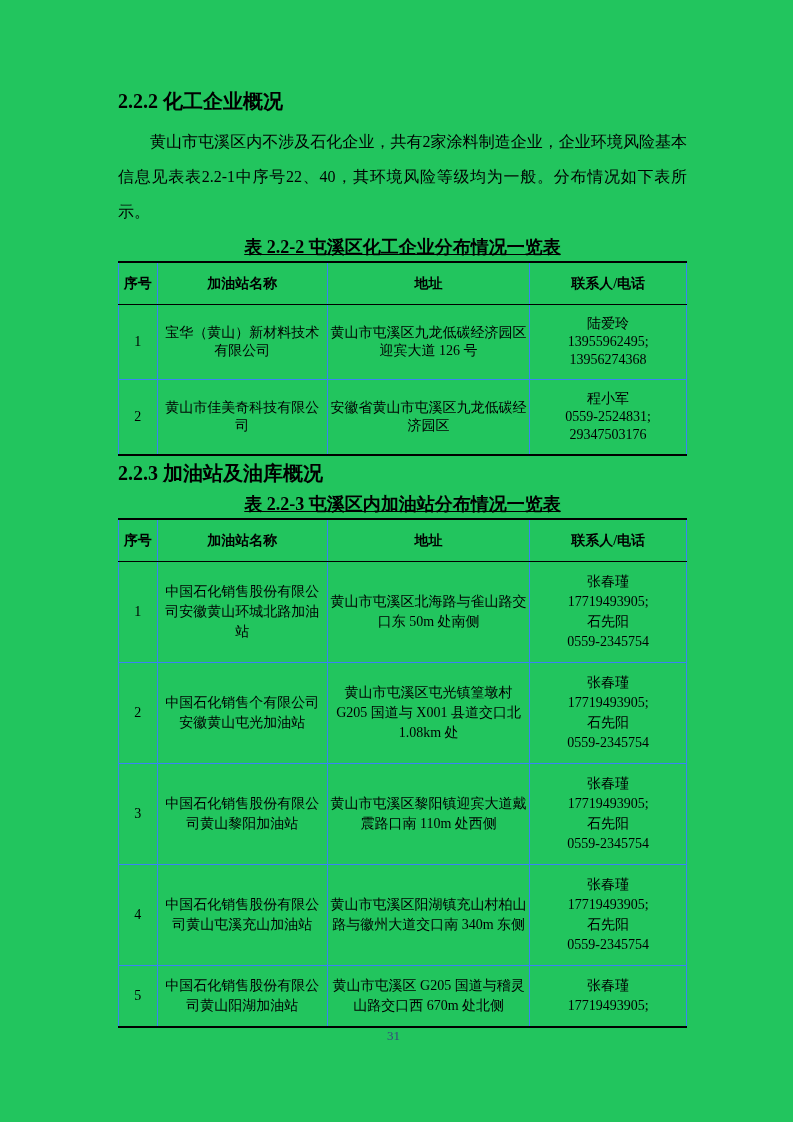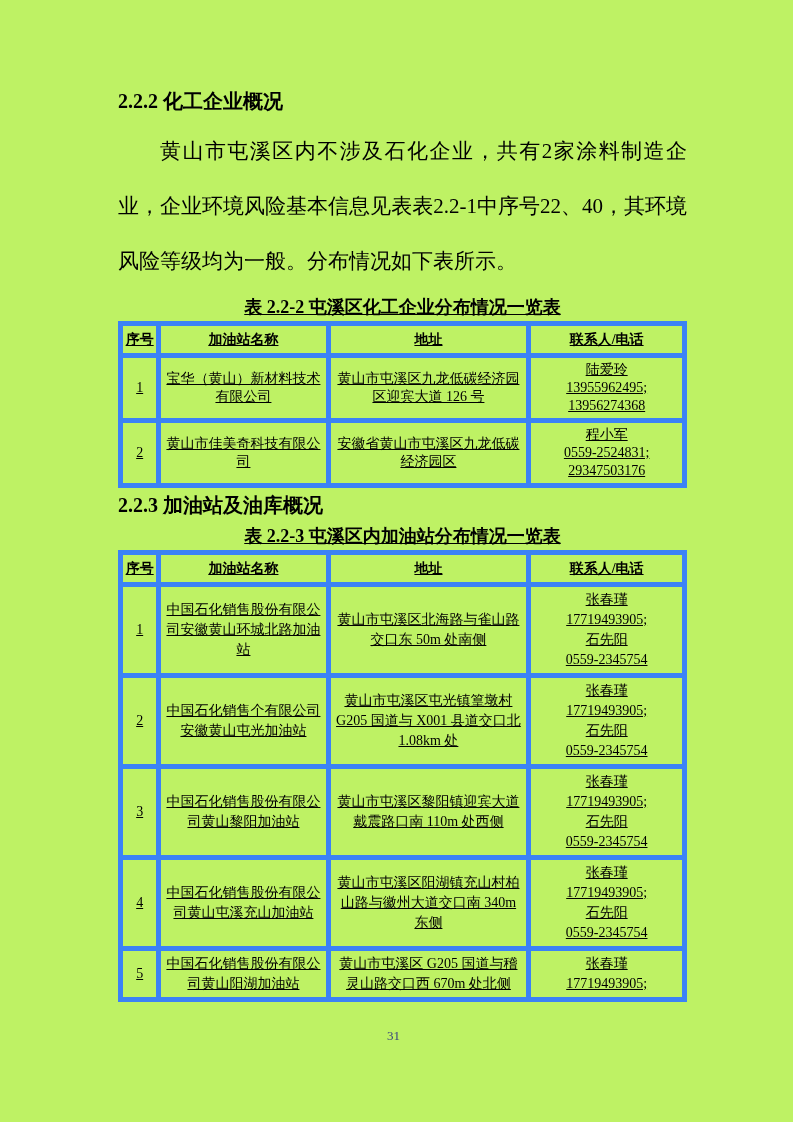--- a/index.html
+++ b/index.html
@@ -1,42 +1,42 @@
 <!DOCTYPE html>
 <html lang="zh"><head>
 <meta charset="utf-8">
 <style>
   html, body { margin: 0; padding: 0; background: #ffffff; }
   .page {
     position: relative;
     width: 793px;
     height: 1122px;
-    background: #bef264;
+    background: #22c55e;
     font-family: "Liberation Serif", "DejaVu Serif", serif;
     color: #000000;
     overflow: hidden;
   }
   .content {
     position: absolute;
     left: 118px;
     top: 0;
     width: 569px;
   }
   .section-heading {
     font-size: 20px;
     font-weight: bold;
     line-height: 26px;
     margin: 0;
     text-align: left;
   }
   .heading-first { margin-top: 88px; }
   .heading-mid   { margin-top: 4px; }
   .body-para {
-    font-size: 21px;
-    line-height: 55px;
+    font-size: 16px;
+    line-height: 35px;
     text-align: justify;
     text-indent: 2em;
     margin: 10px 0 0 0;
   }
   .table-caption {
     font-size: 18px;
     font-weight: bold;
     text-align: center;
     line-height: 24px;
     margin: 6px 0 2px 0;
@@ -45,25 +45,24 @@
   table.doc-table {
     width: 100%;
     border-collapse: collapse;
     table-layout: fixed;
     font-size: 14px;
     text-align: center;
     border-top: 2.5px solid #000;
     border-bottom: 2.5px solid #000;
   }
   .doc-table th, .doc-table td {
-    border: 5px solid #3b82f6;
-    padding: 3px 2px;
+    border: 1px solid #3b82f6;
+    padding: 10px 2px;
     vertical-align: middle;
     overflow: hidden;
-    text-decoration: underline;
   }
   .doc-table th {
     font-weight: bold;
     height: 21px;
     border-bottom: 1.5px solid #000;
   }
   .chem-table td { line-height: 18px; }
   .gas-table  td { line-height: 20px; }
   .contact-line { display: block; text-align: center; }
   .page-number {

